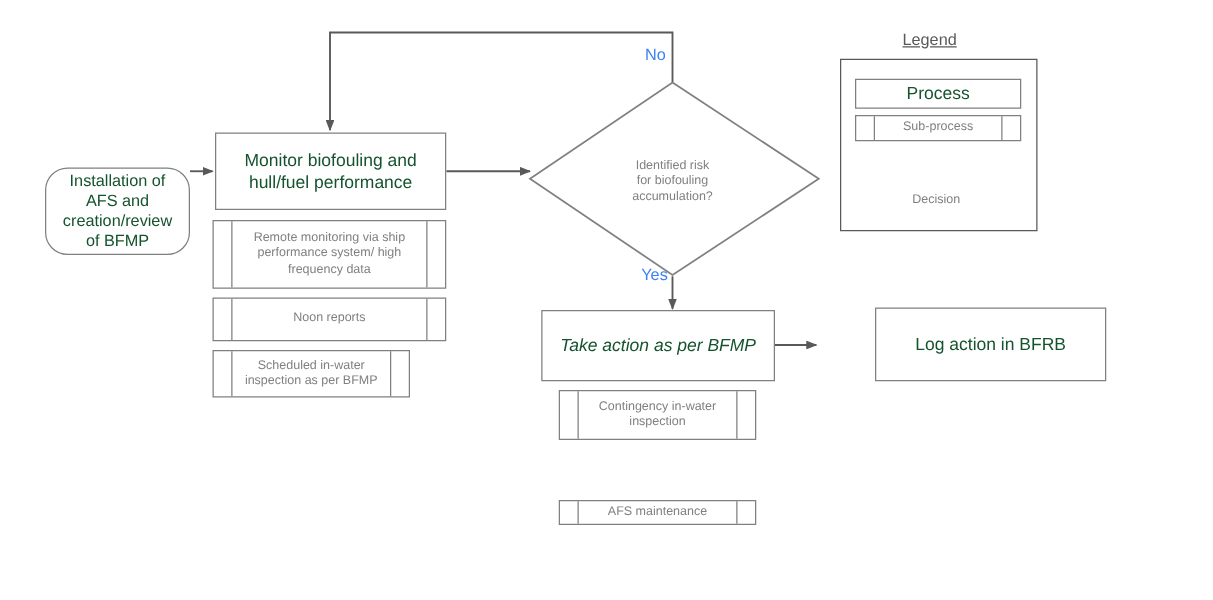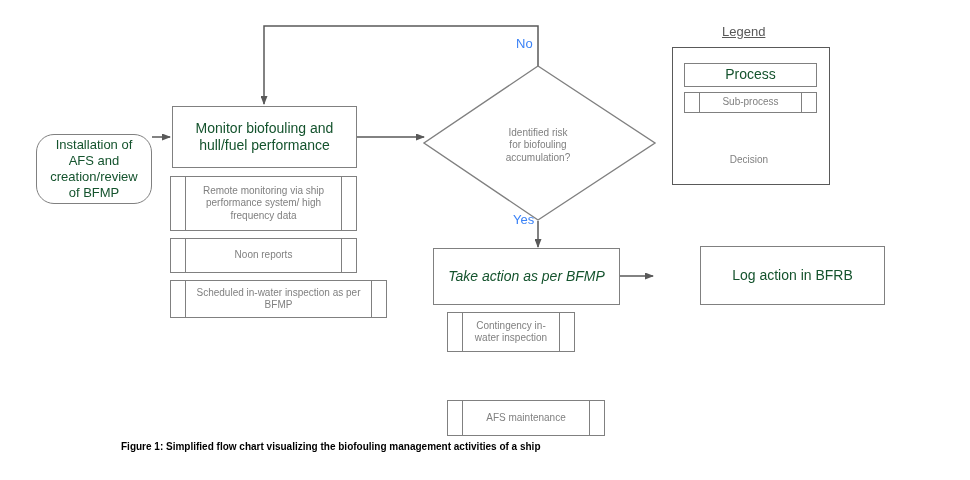--- a/index.html
+++ b/index.html
@@ -139,21 +139,21 @@
   </div>
 
   <div class="subprocess" style="left:170px; top:176px; width:187px; height:55px;">
     <div class="sp-inner t10">Remote monitoring via ship performance system/ high frequency data</div>
   </div>
 
   <div class="subprocess" style="left:170px; top:238px; width:187px; height:35px;">
     <div class="sp-inner t10">Noon reports</div>
   </div>
 
-  <div class="subprocess" style="left:170px; top:280px; width:217px; height:38px;">
+  <div class="subprocess" style="left:170px; top:280px; width:158px; height:38px;">
     <div class="sp-inner t10">Scheduled in-water inspection as per BFMP</div>
   </div>
 
   <div class="diamond-text t12" style="left:458px; top:114px; width:160px;">
     <span>Identified risk
 for biofouling
 accumulation?</span>
   </div>
 
   <div class="label t13" style="left:516px; top:36px;">
@@ -164,26 +164,26 @@
   </div>
 
   <div class="node process t14" style="left:433px; top:248px; width:187px; height:57px; padding:0 6px;font-style:italic;">
     <span>Take action as per BFMP</span>
   </div>
 
   <div class="node process t14" style="left:655px; top:246px; width:185px; height:59px; padding:0 6px;margin-left:45px;">
     <span>Log action in BFRB</span>
   </div>
 
-  <div class="subprocess" style="left:447px; top:312px; width:128px; height:40px;">
+  <div class="subprocess" style="left:447px; top:312px; width:158px; height:40px;">
     <div class="sp-inner t10">Contingency in-water inspection</div>
   </div>
 
 
-  <div class="subprocess" style="left:447px; top:400px; width:158px; height:36px;">
+  <div class="subprocess" style="left:447px; top:400px; width:158px; height:20px;">
     <div class="sp-inner t10">AFS maintenance</div>
   </div>
 
   <div class="legend-title t13" style="left:722px; top:24px;">
     <span>Legend</span>
   </div>
 
   <div class="legend-box" style="left:672px; top:47px; width:158px; height:138px;"></div>
 
   <div class="node process t14" style="left:684px; top:63px; width:133px; height:24px;">
@@ -191,17 +191,14 @@
   </div>
 
   <div class="subprocess" style="left:684px; top:92px; width:133px; height:21px;padding-left:32px;">
     <div class="sp-inner t10">Sub-process</div>
   </div>
 
   <div class="diamond-text t10" style="left:705px; top:141px; width:88px;">
     <span>Decision</span>
   </div>
 
-  <div class="caption t12" style="left:121px; top:441px;">
-    <span>Figure 1: Simplified flow chart visualizing the biofouling management activities of a ship</span>
-  </div>
 
 </div>
 
 </body></html>

